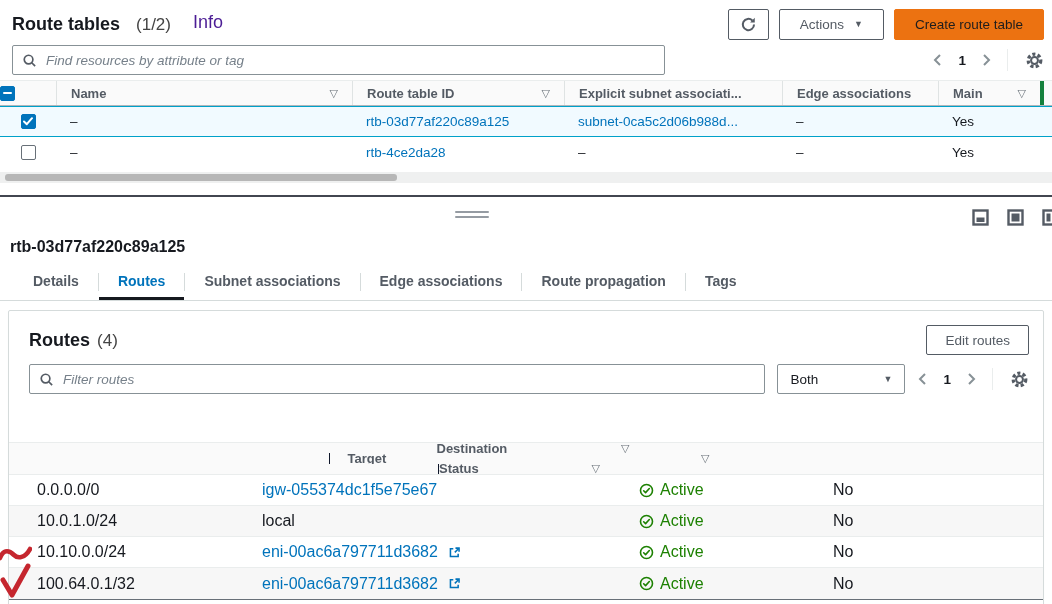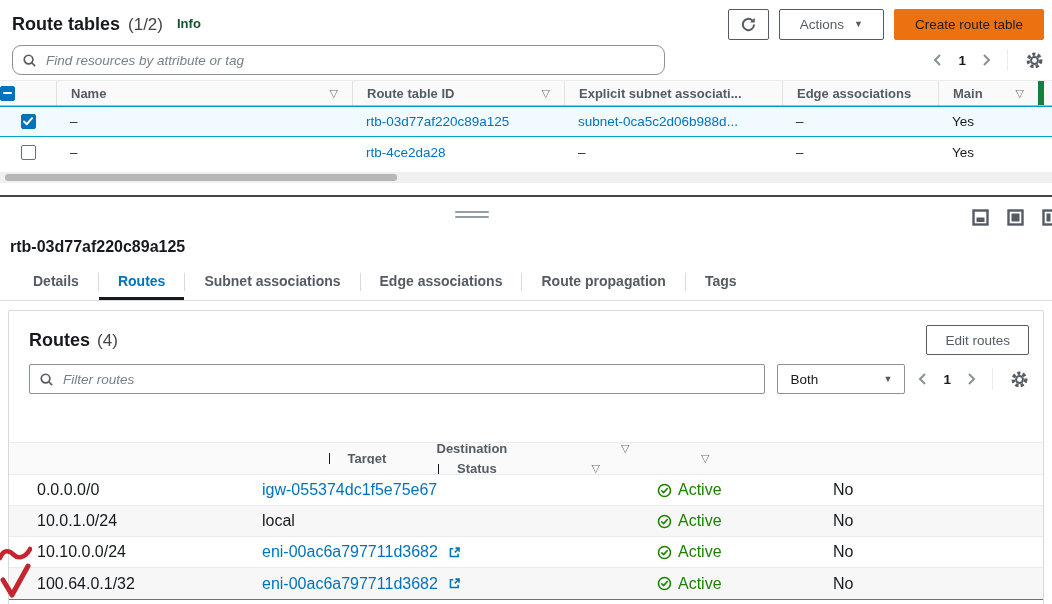--- a/index.html
+++ b/index.html
@@ -1,35 +1,35 @@
 <!DOCTYPE html>
 <html><head>
 <meta charset="utf-8">
 <style>
   html,body{margin:0;padding:0;background:#fff;}
   body{font-family:"Liberation Sans",sans-serif;color:#16191f;-webkit-font-smoothing:antialiased;}
   #app{position:relative;width:1052px;height:604px;background:#fff;overflow:hidden;}
 
   
   .band-header{position:absolute;top:6px;left:12px;right:8px;height:36px;display:flex;align-items:center;justify-content:space-between;}
-  .title-group{display:flex;align-items:baseline;gap:8px;}
+  .title-group{display:flex;align-items:baseline;gap:16px;}
   .h1{font-size:18px;font-weight:700;color:#16191f;}
   .h1-count{font-size:17px;color:#444;}
-  .info-link{font-size:13px;font-weight:700;color:#14532d;text-decoration:none;margin-left:6px;position:relative;top:-2px;cursor:pointer;}
+  .info-link{font-size:18px;font-weight:400;color:#4c1d95;text-decoration:none;margin-left:6px;position:relative;top:-2px;cursor:pointer;}
   .btn-row{display:flex;align-items:center;gap:10px;}
   .btn{height:31px;box-sizing:border-box;border:1px solid #545b64;background:#fff;border-radius:2px;
        font-family:"Liberation Sans",sans-serif;font-size:13.5px;font-weight:400;color:#545b64;
        display:inline-flex;align-items:center;justify-content:center;gap:10px;padding:0 20px;cursor:pointer;}
   .btn.icon-only{width:41px;padding:0;}
   .btn.primary{background:#ec7211;border-color:#ec7211;color:#1d1d1d;}
   .caret{font-size:9px;position:relative;top:0px;}
 
   
   .band-toolbar{position:absolute;top:44px;left:12px;right:8px;height:32px;display:flex;align-items:center;justify-content:space-between;}
-  .search-box{position:relative;width:653px;height:30px;box-sizing:border-box;border:1px solid #879196;border-radius:9px;background:#fff;display:flex;align-items:center;}
+  .search-box{position:relative;width:653px;height:30px;box-sizing:border-box;border:1px solid #879196;border-radius:2px;background:#fff;display:flex;align-items:center;}
   .search-box .mag{margin:0 7px 0 9px;flex:0 0 auto;display:flex;}
   .search-box input{flex:1;border:none;outline:none;font-family:"Liberation Sans",sans-serif;font-size:13.5px;color:#16191f;background:transparent;}
   .search-box input::placeholder{color:#76808a;font-style:italic;}
   .pager{display:flex;align-items:center;gap:15px;}
   .page-num{font-size:13.5px;font-weight:700;color:#16191f;}
   .chev{display:flex;cursor:pointer;}
   .vsep{width:1px;height:22px;background:#eaeded;}
   .gear{display:flex;cursor:pointer;margin-left:2px;}
 
   
@@ -40,21 +40,21 @@
   .lt-row.selected{background:#f1faff;border-top:1px solid #00a1c9;border-bottom:1px solid #00a1c9;}
   .cell{box-sizing:border-box;display:flex;align-items:center;height:100%;padding:0 14px;overflow:hidden;white-space:nowrap;}
   .c1{width:56px;justify-content:center;padding:0;}
   .c2{width:296px;}
   .c3{width:212px;}
   .c4{width:218px;}
   .c5{width:156px;}
   .c6{width:106px;border-right:1px solid #dfe3e3;}
   .lt-head .cell{justify-content:space-between;}
   .lt-head .c2,.lt-head .c3,.lt-head .c4,.lt-head .c5,.lt-head .c6{border-left:1px solid #dfe3e3;}
-  .lt-head .c6{border-right:6px solid #15803d;gap:12px;}
+  .lt-head .c6{border-right:4px solid #15803d;gap:12px;}
   .sort{font-size:11px;color:#687078;font-weight:400;}
   .link{color:#0073bb;text-decoration:none;cursor:pointer;}
   .cb{width:15px;height:15px;box-sizing:border-box;border:1px solid #687078;border-radius:2px;background:#fff;display:flex;align-items:center;justify-content:center;cursor:pointer;}
   .cb.on{background:#0073bb;border-color:#0073bb;}
   .cb .dash{width:9px;height:2px;background:#fff;border-radius:1px;}
 
   
   .hscroll-track{position:absolute;top:172px;left:0;right:0;height:11px;background:#eff0f0;}
   .hscroll-thumb{position:absolute;top:2px;left:5px;width:392px;height:7px;background:#b7b7b7;border-radius:3px;cursor:pointer;}
   .split-line{position:absolute;top:195px;left:0;right:0;height:2px;background:#424650;}
@@ -85,21 +85,21 @@
   .select{width:128px;height:30px;box-sizing:border-box;border:1px solid #879196;border-radius:2px;display:flex;align-items:center;justify-content:space-between;padding:0 12px;font-size:13.5px;color:#16191f;cursor:pointer;}
   .select .caret{color:#545b64;}
 
   .routes-table{margin-top:36px;border-bottom:1px solid #687078;}
   .rt-head{display:flex;height:33px;align-items:center;background:#fafafa;border-top:1px solid #eaeded;border-bottom:1px solid #eaeded;box-sizing:border-box;font-size:13px;font-weight:700;color:#545b64;flex-direction:column;}
   .rt-row{display:flex;height:31px;align-items:center;font-size:16px;border-bottom:1px solid #eaeded;box-sizing:border-box;}
   .rt-row:nth-child(odd){background:#f7f7f7;}
   .rt-row:last-child{border-bottom:none;}
   .r1{width:235px;padding-left:28px;}
   .r2{width:395px;padding-left:18px;}
-  .r3{width:176px;padding-left:18px;text-align:right;}
+  .r3{width:176px;text-align:right;}
   .r4{flex:1;padding-left:18px;padding-right:16px;}
   .rcell{box-sizing:border-box;display:flex;align-items:center;height:100%;overflow:hidden;white-space:nowrap;gap:6px;}
   .rt-head .rcell{justify-content:space-between;padding-right:14px;}
   .rt-head .r2,.rt-head .r3,.rt-head .r4{border-left:1px solid #0f172a;}
   .status-green{color:#1d8102;}
   .ext{display:flex;margin-left:4px;}
 
   
   .mark{position:absolute;pointer-events:none;}
   .mark-tilde{left:-2px;top:544px;}

